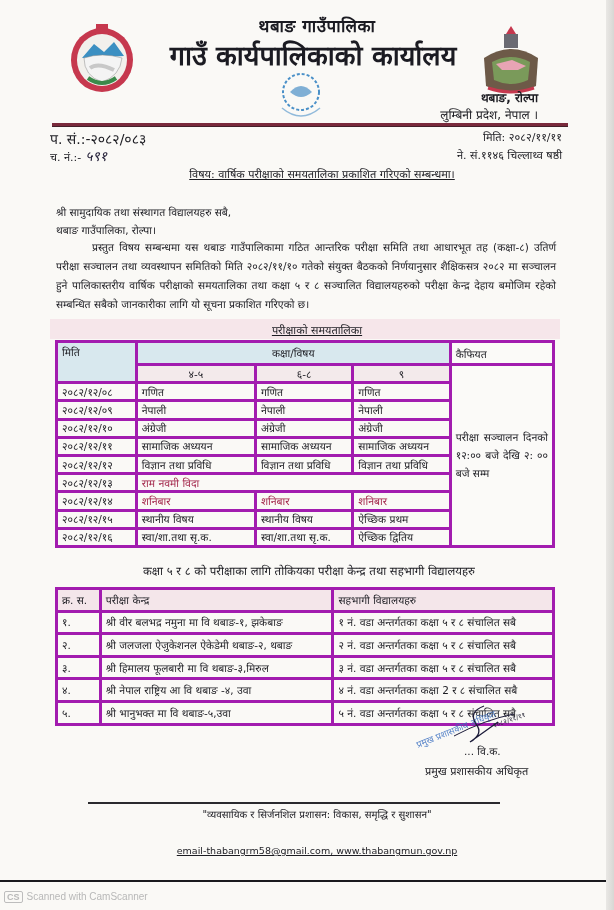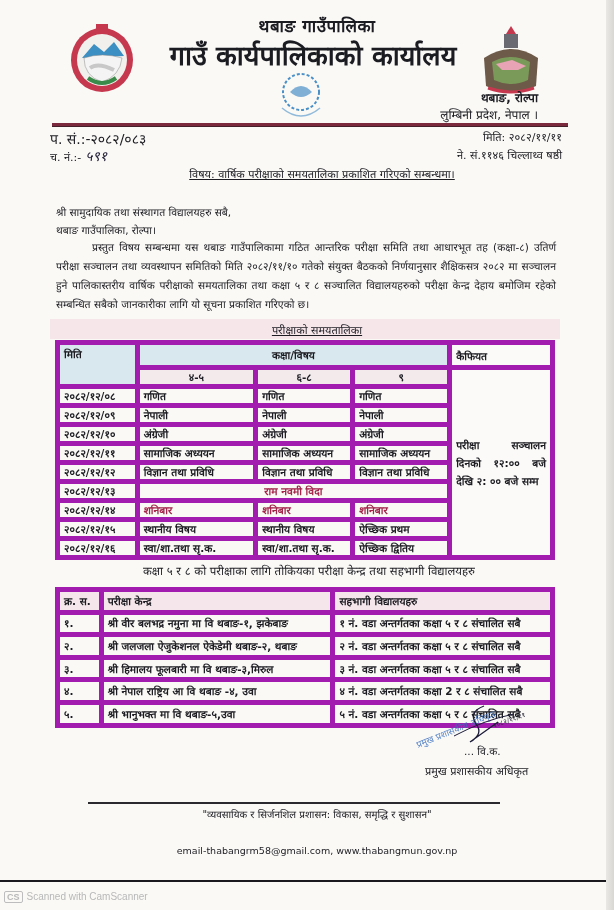--- a/index.html
+++ b/index.html
@@ -27,50 +27,50 @@
 
   .addressee1 { position: absolute; left: 56px; top: 205px; font-size: 10.5px; }
   .addressee2 { position: absolute; left: 56px; top: 223px; font-size: 10.5px; }
   .para { position: absolute; left: 56px; top: 238px; width: 500px; font-size: 10.5px; line-height: 19px; text-align: justify; text-indent: 36px; }
 
   .tbl-title-band { position: absolute; left: 50px; top: 319px; width: 510px; height: 20px; background: #f6e6ea; }
   .tbl-title { position: absolute; left: 0; width: 614px; top: 322px; text-align: center; font-size: 11px; padding-left: 20px; }
   .tbl-title span { text-decoration: underline; }
 
   table { border-collapse: collapse; position: absolute; }
-  td, th { border: 5px solid #a21caf; font-weight: bold; font-size: 10.5px; padding: 0 4px; vertical-align: middle; text-align: left; }
+  td, th { border: 3px solid #a21caf; font-weight: normal; font-size: 10.5px; padding: 0 4px; vertical-align: middle; text-align: left; }
   .sched { left: 55px; top: 340px; width: 500px; }
   .sched .head { background: #d8e8ee; }
   .sched .sub { background: #f3eaeb; text-align: center; }
   .sched td.date { width: 80px; }
   .sched td.c1 { width: 120px; }
   .sched td.c2 { width: 98px; }
   .sched td.c3 { width: 98px; }
   .sched td.rem { width: 104px; vertical-align: middle; background: #fbfaf8; text-align: justify; line-height: 18px; }
   .sched tr { height: 18.2px; }
   .sched tr.r-head1 { height: 22px; }
-  .sched .holiday { color: #a2264a; text-align: center; }
+  .sched .holiday { color: #a2264a; text-align: left; }
   .sched .sat { color: #a2264a; }
 
   .centers-title { position: absolute; left: 0; width: 614px; top: 563px; text-align: center; font-size: 11.5px; padding-left: 4px; }
   .centers { left: 55px; top: 587px; width: 500px; }
   .centers tr { height: 22.6px; }
   .centers .head td { background: #f4e6ea; }
   .centers td.sn { width: 44px; }
   .centers td.ctr { width: 234px; }
   .centers td.part { width: 222px; }
 
   .sig-stamp { position: absolute; left: 414px; top: 702px; width: 120px; height: 50px; }
   .sig-name { position: absolute; left: 464px; top: 744px; font-size: 10.5px; }
   .sig-title { position: absolute; left: 425px; top: 763px; font-size: 11px; }
 
   .foot-rule { position: absolute; left: 88px; top: 802px; width: 412px; height: 2px; background: #2a2a2e; }
   .motto { position: absolute; left: 0; width: 614px; top: 807px; text-align: center; font-size: 10px; padding-left: 20px; }
   .contact { position: absolute; left: 0; width: 614px; top: 826px; text-align: center; font-size: 9.5px; padding-left: 20px; }
-  .contact2 { position: absolute; left: 0; width: 614px; top: 845px; text-align: center; font-size: 9.5px; padding-left: 20px; }
+  .contact2 { position: absolute; left: 0; width: 614px; top: 845px; text-align: center; font-size: 9.5px; padding-left: 20px; text-decoration: underline; }
   .bottom-rule { position: absolute; left: 0; top: 880px; width: 614px; height: 2px; background: #1a1a1e; }
   .cs { position: absolute; left: 4px; top: 891px; font-size: 10px; color: #b8b8b8; font-family: "Liberation Sans", sans-serif; }
   .cs .badge { display: inline-block; border: 1.5px solid #bdbdbd; border-radius: 2px; padding: 0 2px; font-weight: bold; font-size: 9px; margin-right: 4px; }
   .right-edge { position: absolute; right: 0; top: 0; width: 8px; height: 910px; background: linear-gradient(to right, #e9e8e5, #d8d7d4); }
 </style>
 </head>
 <body>
 
 <div class="page">
 

